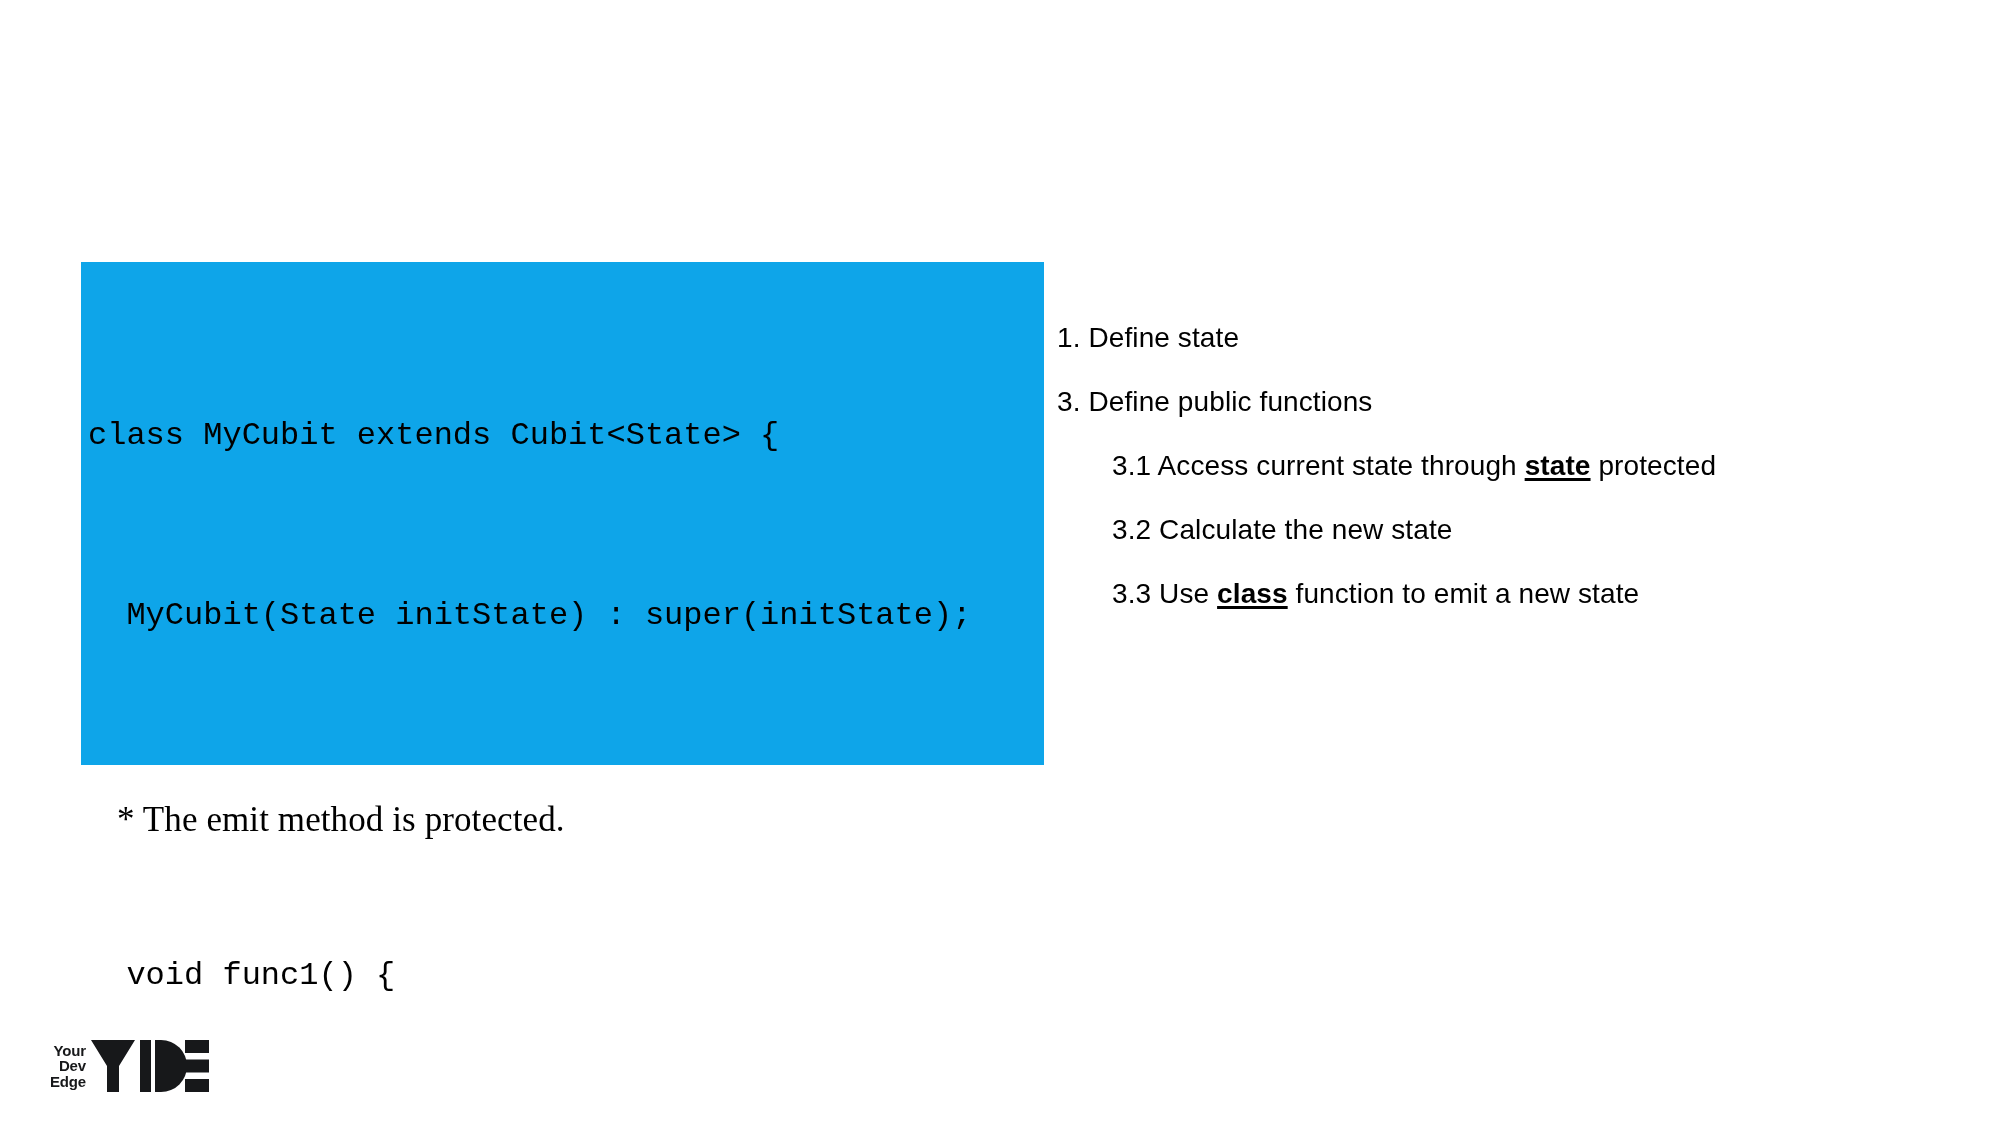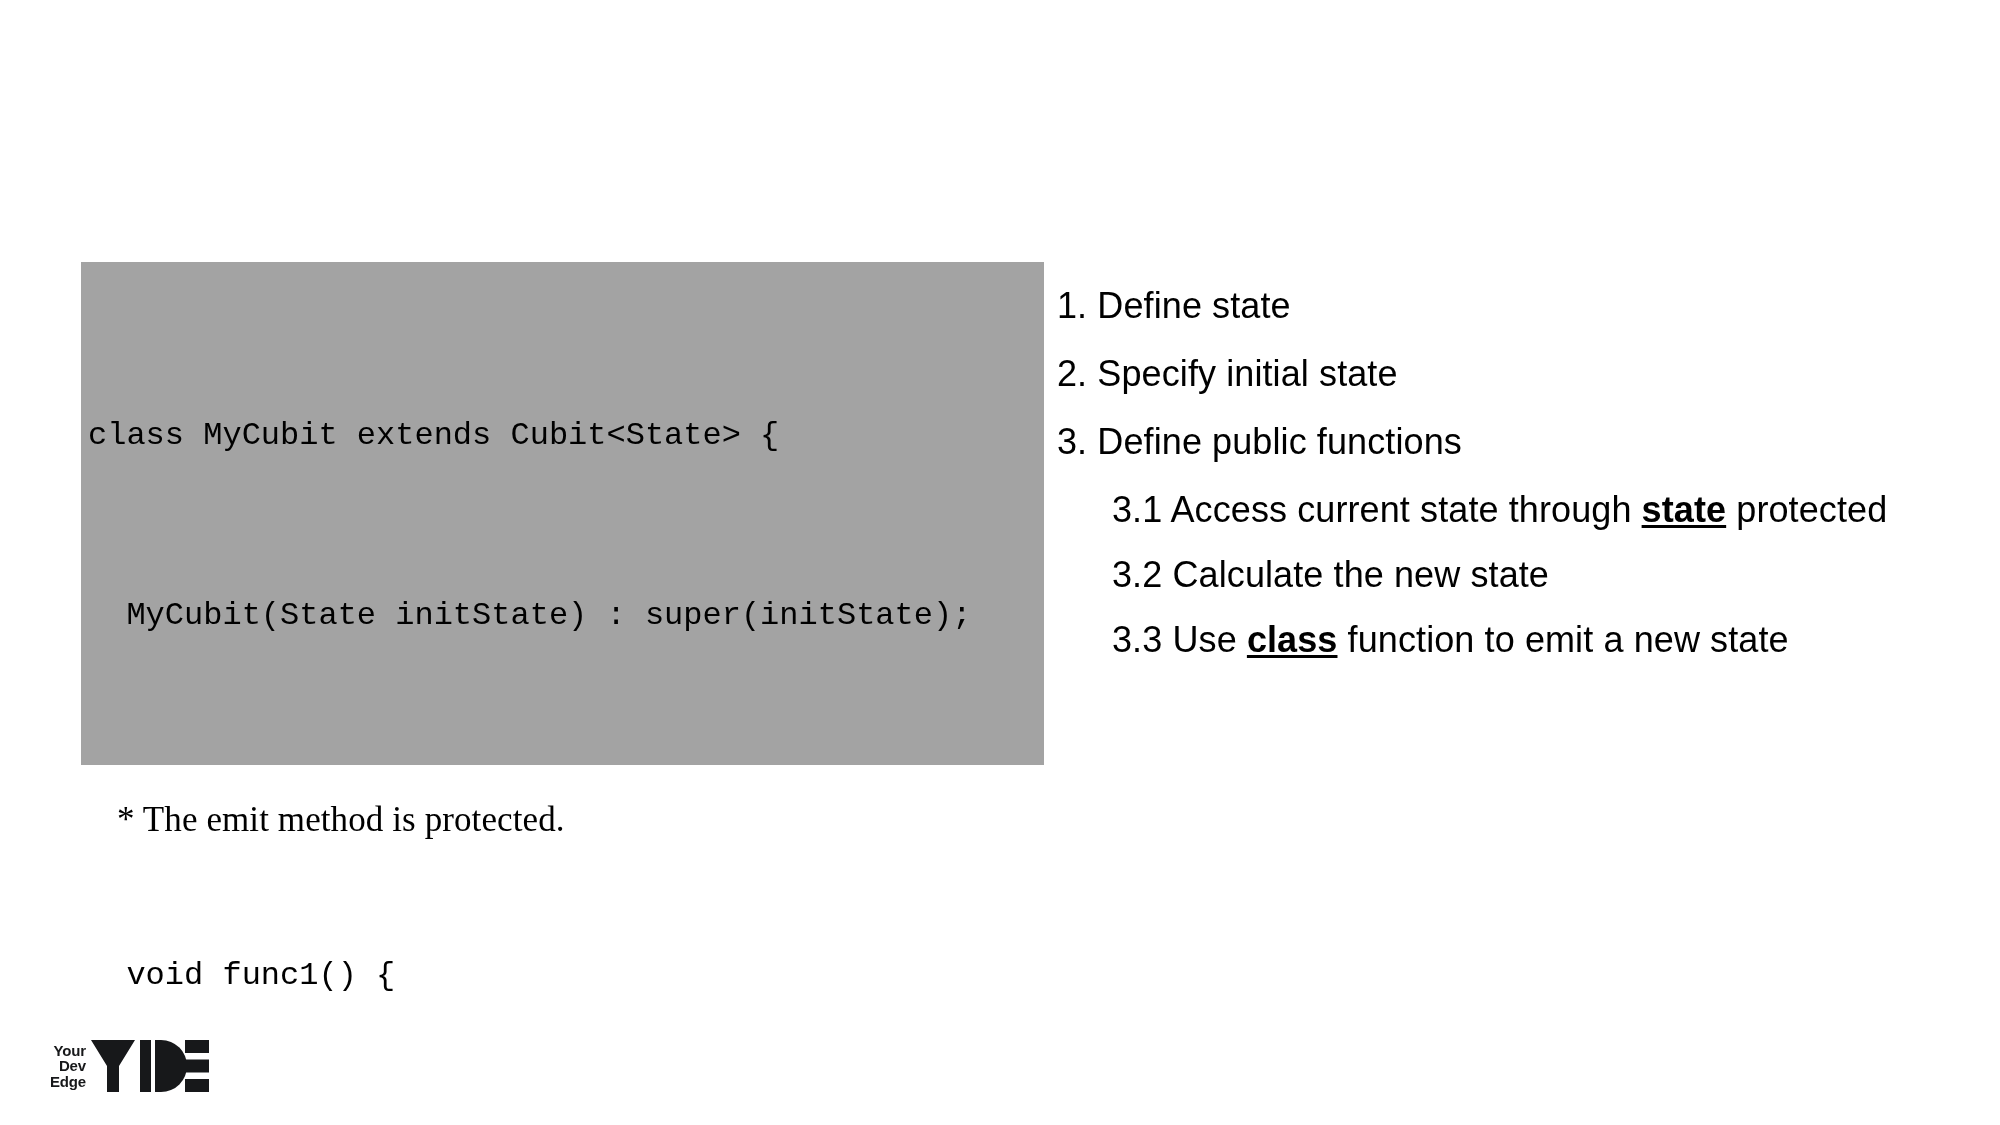--- a/index.html
+++ b/index.html
@@ -59,26 +59,27 @@
   }
 
   
   #steps-list {
     position: absolute;
     left: 1057px;
     top: 288px;
     width: 900px;
   }
   .step-item {
-    font-size: 36px;
+    font-size: 28px;
     color: #000000;
     line-height: 1;
     margin-bottom: 32px;
     white-space: nowrap;
     letter-spacing: 0.1px;
+    margin-top: 36px;
   }
   .step-item.sub {
     margin-left: 55px;
     margin-bottom: 29px;
   }
   .step-item .num {
     display: inline;
   }
   .emph {
     font-weight: bold;
@@ -109,44 +110,41 @@
   }
   #logo-mark {
     display: block;
   }
 </style>
 </head>
 <body>
 
 <div id="slide" style="--slide-bg: #ffffff;">
 
-  <div id="code-block" style="background: #a3a3a3;">
+  <div id="code-block" style="background: #0ea5e9;">
     <div id="code-lines">
       <span class="code-line">class MyCubit extends Cubit&lt;State&gt; {</span>
       <span class="code-line">  MyCubit(State initState) : super(initState);</span>
       <span class="code-line"></span>
       <span class="code-line">  void func1() {</span>
       
       
       
       
     </div>
   </div>
 
   <div id="footnote">* The emit method is protected.</div>
 
   <div id="steps-list">
 
     <div class="step-item">
       <span class="num">1.</span><span> Define state</span>
     </div>
 
-    <div class="step-item">
-      <span class="num">2.</span><span> Specify initial state</span>
-    </div>
 
     <div class="step-item">
       <span class="num">3.</span><span> Define public functions</span>
     </div>
 
     <div class="step-item sub">
       <span class="num">3.1</span><span> Access current state through </span><span class="emph">state</span><span> protected</span>
     </div>
 
     <div class="step-item sub">

